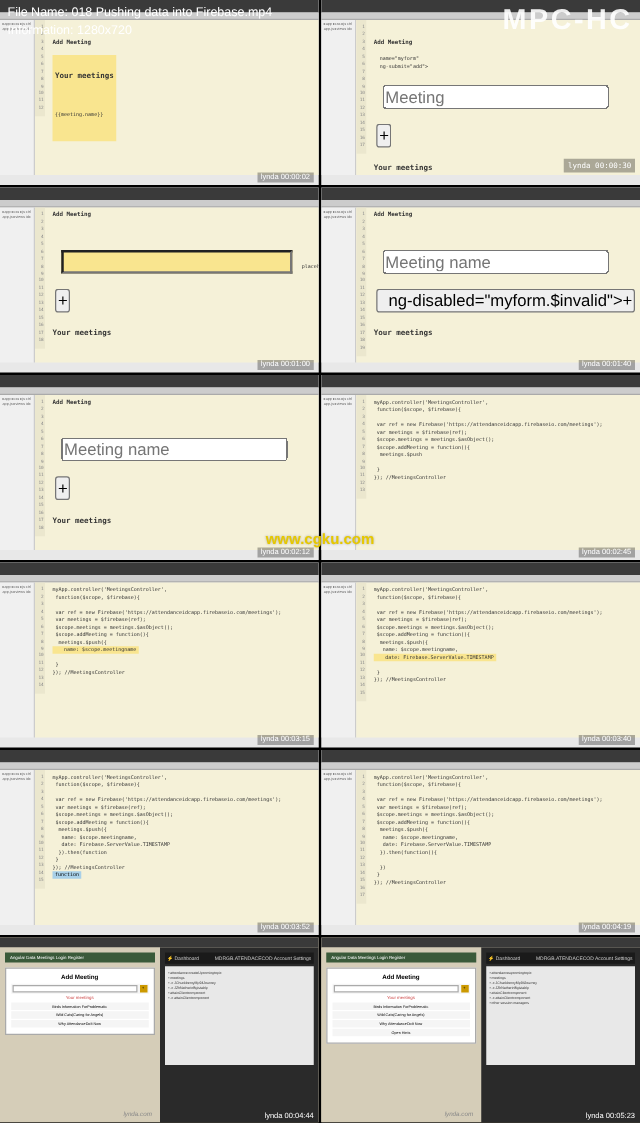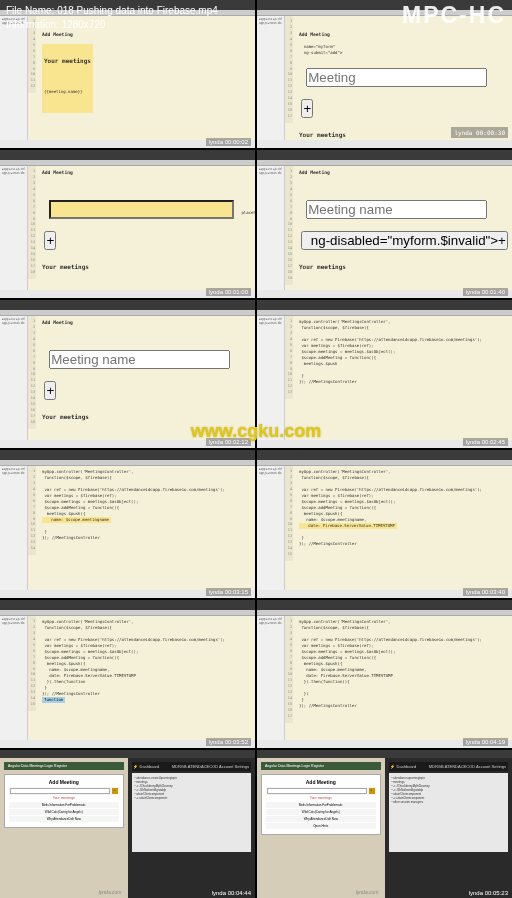--- a/index.html
+++ b/index.html
@@ -26,21 +26,21 @@
   .thumb.web .nav { height: 8px; background: #3a5a3a; color: #fff; font-size: 3.5px; padding: 2px 4px; margin-bottom: 4px; }
   .thumb.web .card { background: #fff; border: 1px solid #aaa; padding: 4px; font-size: 4px; text-align: center; }
   .thumb.web .card h3 { font-size: 5px; margin-bottom: 2px; }
   .thumb.web .card .sub { color: #c44; font-size: 3.5px; margin-bottom: 2px; }
   .thumb.web .card .item { background: #f5f5f5; padding: 1px; margin: 1px 0; font-size: 3px; }
   .thumb.web .right-pane { flex: 1; background: #2a2a2a; color: #ccc; padding: 4px; font-size: 3px; position: relative; }
   .thumb.web .dash-head { background: #1a1a1a; font-size: 4px; padding: 2px; margin-bottom: 2px; display: flex; justify-content: space-between; }
   .thumb.web .dash-body { background: #e8e8e8; color: #333; padding: 3px; font-size: 2.8px; height: 60%; }
   .thumb.web .logo2 { position: absolute; bottom: 3px; right: 6px; font-size: 5px; color: #888; font-style: italic; }
   .thumb.web .ts2 { position: absolute; bottom: 2px; right: 4px; color: #fff; font-size: 6px; }
-  .watermark { position: absolute; top: 48%; left: 50%; transform: translate(-50%,-50%); color: #e6c800; font-size: 18px; font-weight: bold; z-index: 20; pointer-events: none; text-shadow: 0 0 2px rgba(0,0,0,0.3); }
+  .watermark { position: absolute; top: 48%; left: 50%; transform: translate(-50%,-50%); color: #e6c800; font-size: 12px; font-weight: bold; z-index: 20; pointer-events: none; text-shadow: 0 0 2px rgba(0,0,0,0.3); }
   .autocomplete { background: #a8d0e8; color: #000; padding: 0 2px; display: inline-block; font-size: 4px; }
 </style>
 </head>
 <body>
 
 <div class="header">
   <div class="header-left">
     <div><span>File Name:</span> <span>018 Pushing data into Firebase.mp4</span></div>
     <div><span>Information:</span> <span>1280x720</span></div>
   </div>

